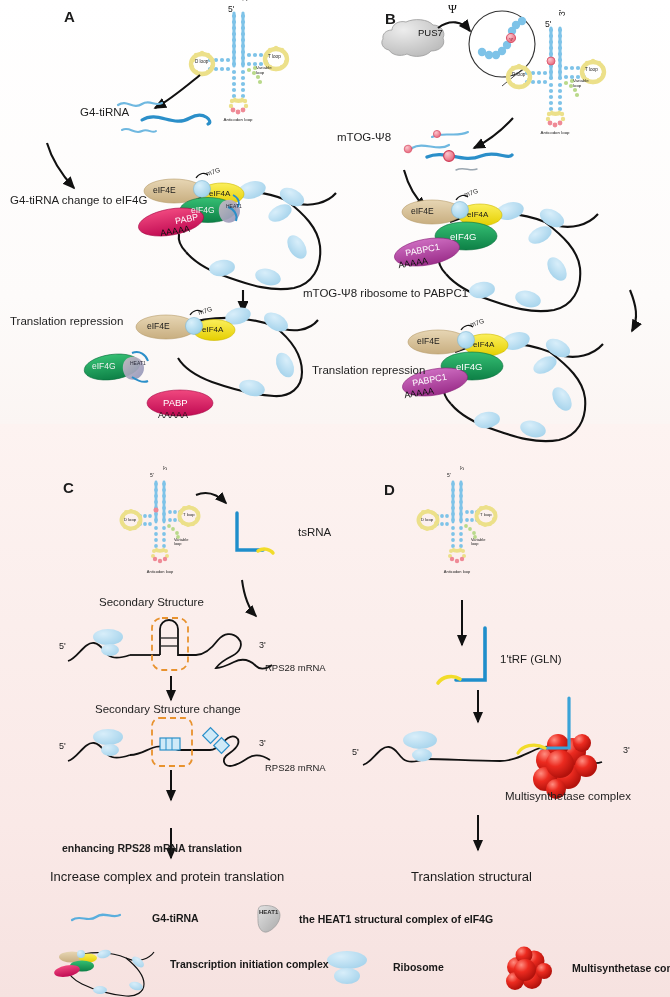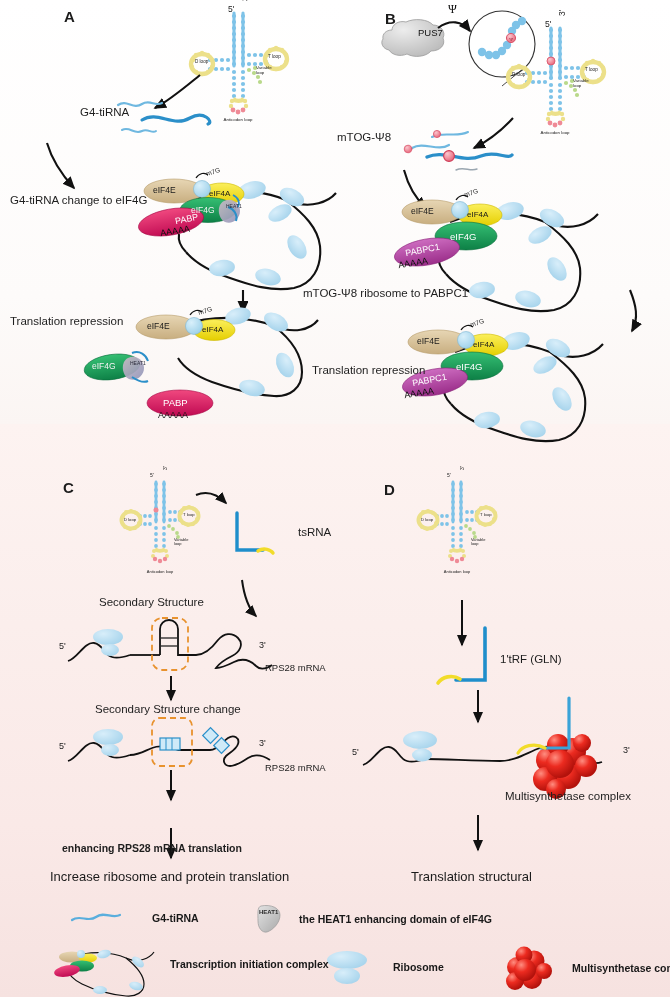--- a/index.html
+++ b/index.html
@@ -782,21 +782,21 @@
   <div class="lbl" style="left:278px;top:526px;margin-left:20px;">tsRNA</div>
   <div class="lbl" style="left:99px;top:596px;text-align:center;">Secondary Structure</div>
   <div class="tick" style="left:59px;top:641px;font-size:9px;">5'</div>
   <div class="tick" style="left:259px;top:640px;font-size:9px;">3'</div>
   <div class="lbl-sm" style="left:265px;top:662px;">RPS28 mRNA</div>
   <div class="lbl" style="left:95px;top:703px;">Secondary Structure change</div>
   <div class="tick" style="left:59px;top:741px;font-size:9px;">5'</div>
   <div class="tick" style="left:259px;top:738px;font-size:9px;">3'</div>
   <div class="lbl-sm" style="left:265px;top:762px;">RPS28 mRNA</div>
   <div class="lbl lbl-bold" style="left:62px;top:813px;font-size:10.5px;margin-top:29px;">enhancing RPS28 mRNA  translation</div>
-  <div class="lbl-big" style="left:50px;top:869px;">Increase ribosome and protein translation</div>
+  <div class="lbl-big" style="left:50px;top:869px;">Increase complex and protein translation</div>
 
   <div class="panel-letter" style="left:384px;top:481px;">D</div>
   <div class="tick" style="left:447px;top:472px;font-size:5px;">5'</div>
   <div class="tick" style="left:459px;top:470px;font-size:5px;transform:rotate(-90deg);transform-origin:left top;">3'</div>
   <div class="tick" style="left:421px;top:517px;font-size:4.2px;">D loop</div>
   <div class="tick" style="left:480px;top:512px;font-size:4.2px;">T loop</div>
   <div class="tick" style="left:471px;top:538px;font-size:4px;width:20px;white-space:normal;line-height:1.1;">Variable loop</div>
   <div class="tick" style="left:439px;top:570px;font-size:4px;width:36px;white-space:normal;line-height:1.1;text-align:center;">Anticodon loop</div>
   <div class="lbl" style="left:500px;top:653px;">1'tRF (GLN)</div>
   <div class="tick" style="left:352px;top:747px;font-size:9px;">5'</div>
@@ -811,21 +811,21 @@
         <path d="M2,10 C10,4 18,13 26,7 C34,1 42,9 50,5" stroke="#5aaedd" stroke-width="2.2" fill="none" stroke-linecap="round"></path>
       </svg>
       <span class="legend-txt" style="margin-left:30px;">G4-tiRNA</span>
     </div>
 
     <div class="legend-item" style="left:255px;top:8px;">
       <svg width="30" height="32" style="overflow:visible;">
         <path d="M6,3 C16,1 25,5 25,12 C25,20 18,27 12,29 C7,30 3,25 3,18 C3,11 2,4 6,3 Z" fill="url(#heatGrad)" stroke="#999" stroke-width="0.7"></path>
       </svg>
       <span style="position:absolute;left:4px;top:6px;font-size:6px;color:#2a2a2a;font-weight:bold;">HEAT1</span>
-      <span class="legend-txt" style="margin-left:14px;">the HEAT1 enhancing domain of eIF4G</span>
+      <span class="legend-txt" style="margin-left:14px;">the HEAT1 structural complex of eIF4G</span>
     </div>
 
     <div class="legend-item" style="left:325px;top:55px;">
       <svg width="46" height="34" style="overflow:visible;">
         <ellipse cx="22" cy="10" rx="20" ry="9" fill="url(#ribGrad)"></ellipse>
         <ellipse cx="22" cy="26" rx="13" ry="8" fill="url(#ribGrad)"></ellipse>
       </svg>
       <span class="legend-txt" style="margin-left:22px;">Ribosome</span>
     </div>
 

